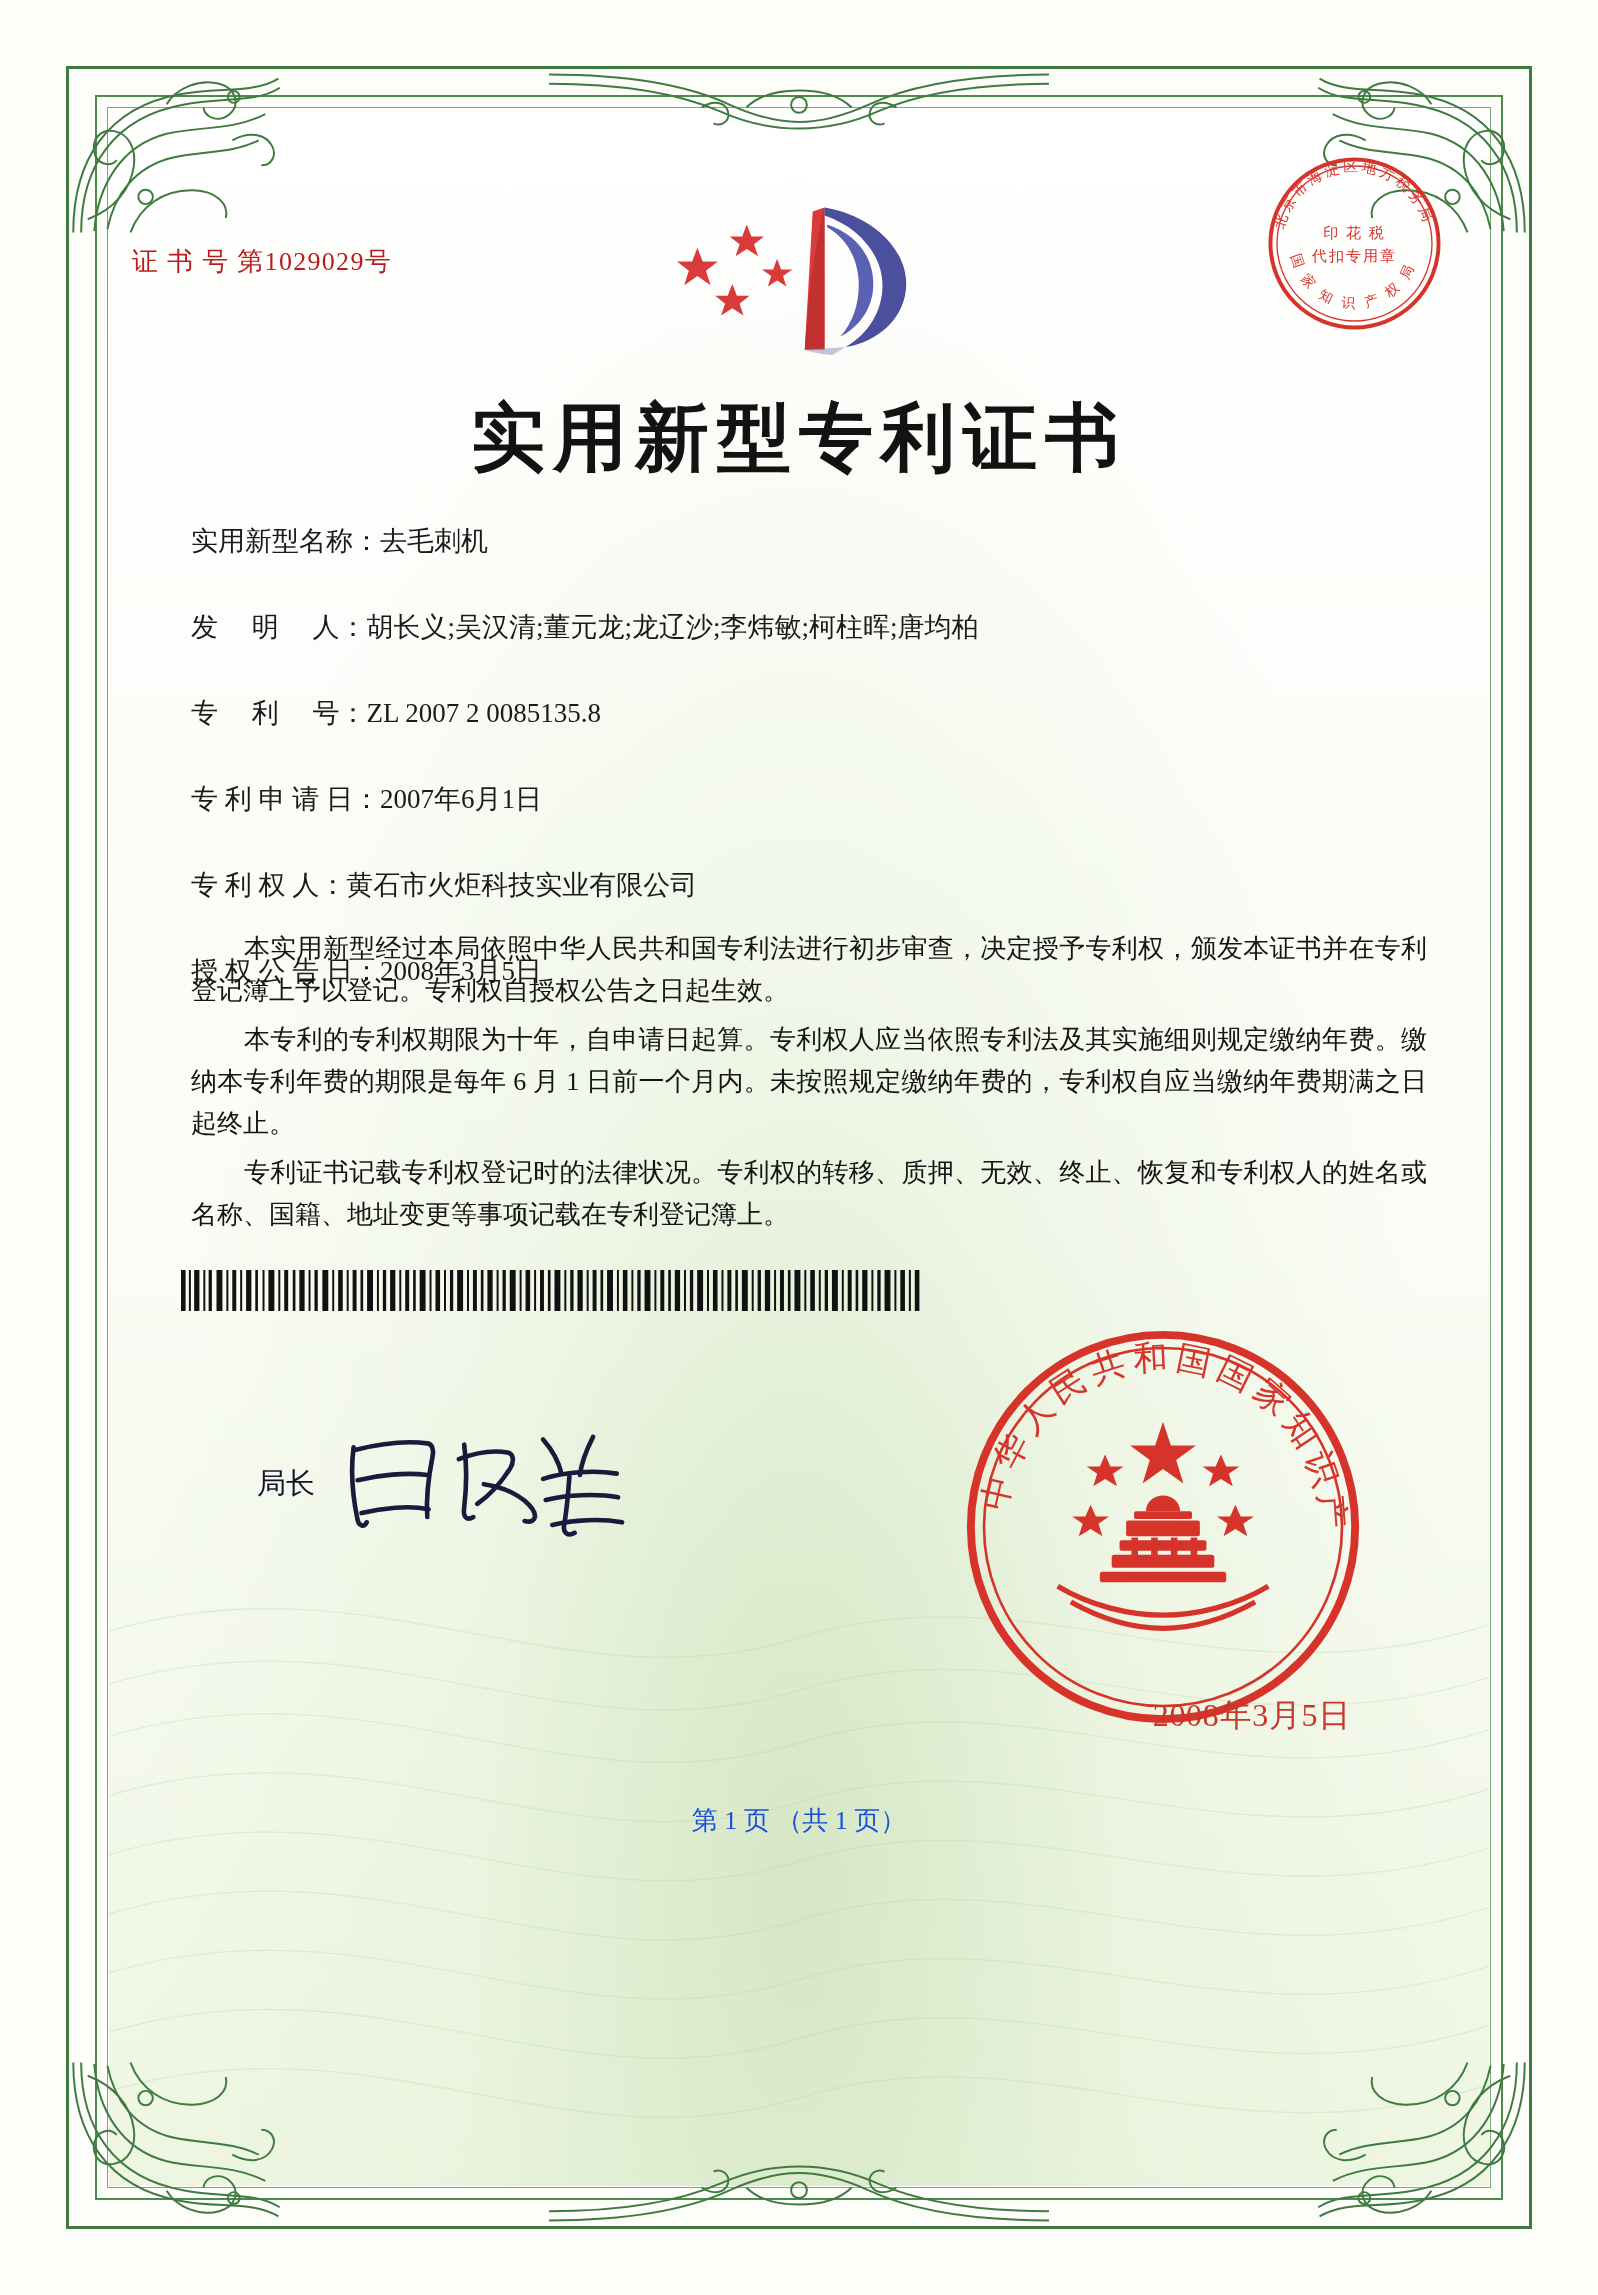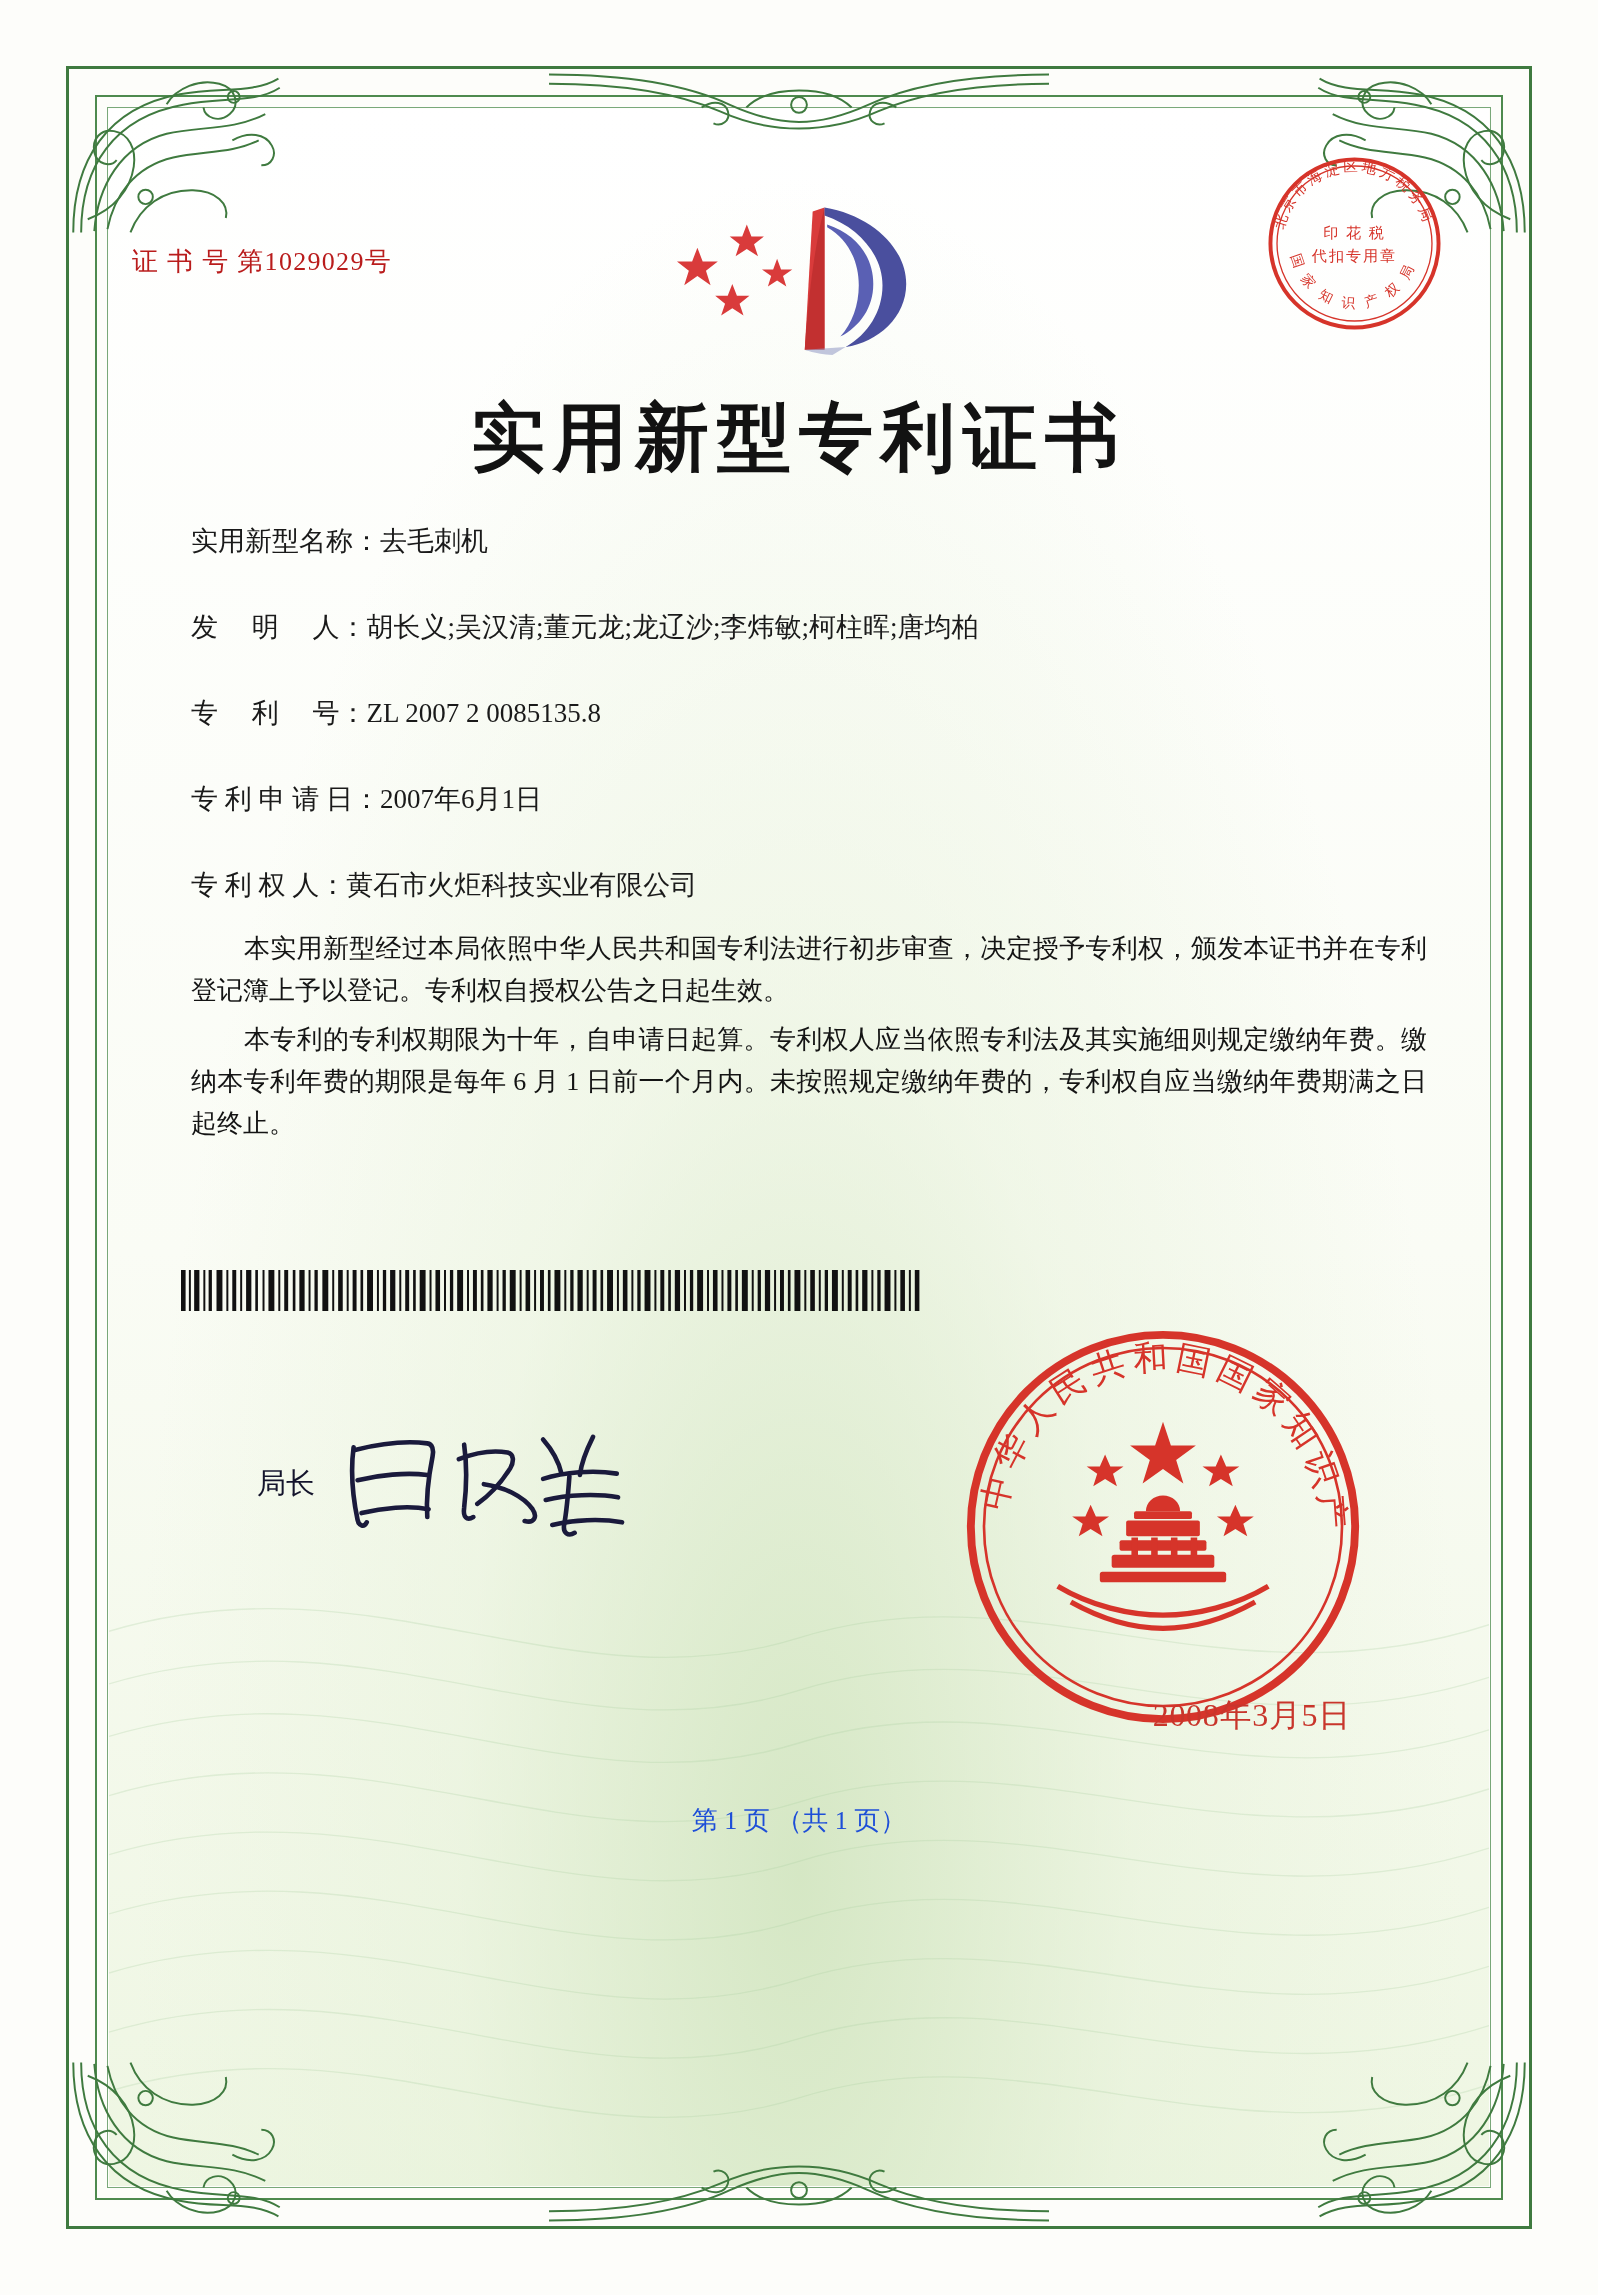--- a/index.html
+++ b/index.html
@@ -406,25 +406,29 @@
       </div>
       <div class="field">
         <span class="lbl">专　 利　 号：</span><span class="val">ZL 2007 2 0085135.8</span>
       </div>
       <div class="field">
         <span class="lbl">专 利 申 请 日：</span><span class="val">2007年6月1日</span>
       </div>
       <div class="field">
         <span class="lbl">专 利 权 人：</span><span class="val">黄石市火炬科技实业有限公司</span>
       </div>
+      <div class="field">
+        <span class="lbl">授 权 公 告 日：</span><span class="val">2008年3月5日</span>
+      </div>
     </div>
 
     <div class="body-text">
       <p>本实用新型经过本局依照中华人民共和国专利法进行初步审查，决定授予专利权，颁发本证书并在专利登记簿上予以登记。专利权自授权公告之日起生效。</p>
       <p>本专利的专利权期限为十年，自申请日起算。专利权人应当依照专利法及其实施细则规定缴纳年费。缴纳本专利年费的期限是每年 6 月 1 日前一个月内。未按照规定缴纳年费的，专利权自应当缴纳年费期满之日起终止。</p>
+      <p>专利证书记载专利权登记时的法律状况。专利权的转移、质押、无效、终止、恢复和专利权人的姓名或名称、国籍、地址变更等事项记载在专利登记簿上。</p>
     </div>
 
     <div class="barcode">
       <svg viewBox="0 0 1130 62" preserveAspectRatio="none">
         <g fill="#111111">
           <rect x="0" y="0" width="7" height="62"></rect>
             <rect x="12" y="0" width="3" height="62"></rect>
           <rect x="20" y="0" width="8" height="62"></rect>
             <rect x="34" y="0" width="3" height="62"></rect>
           <rect x="42" y="0" width="5" height="62"></rect>

